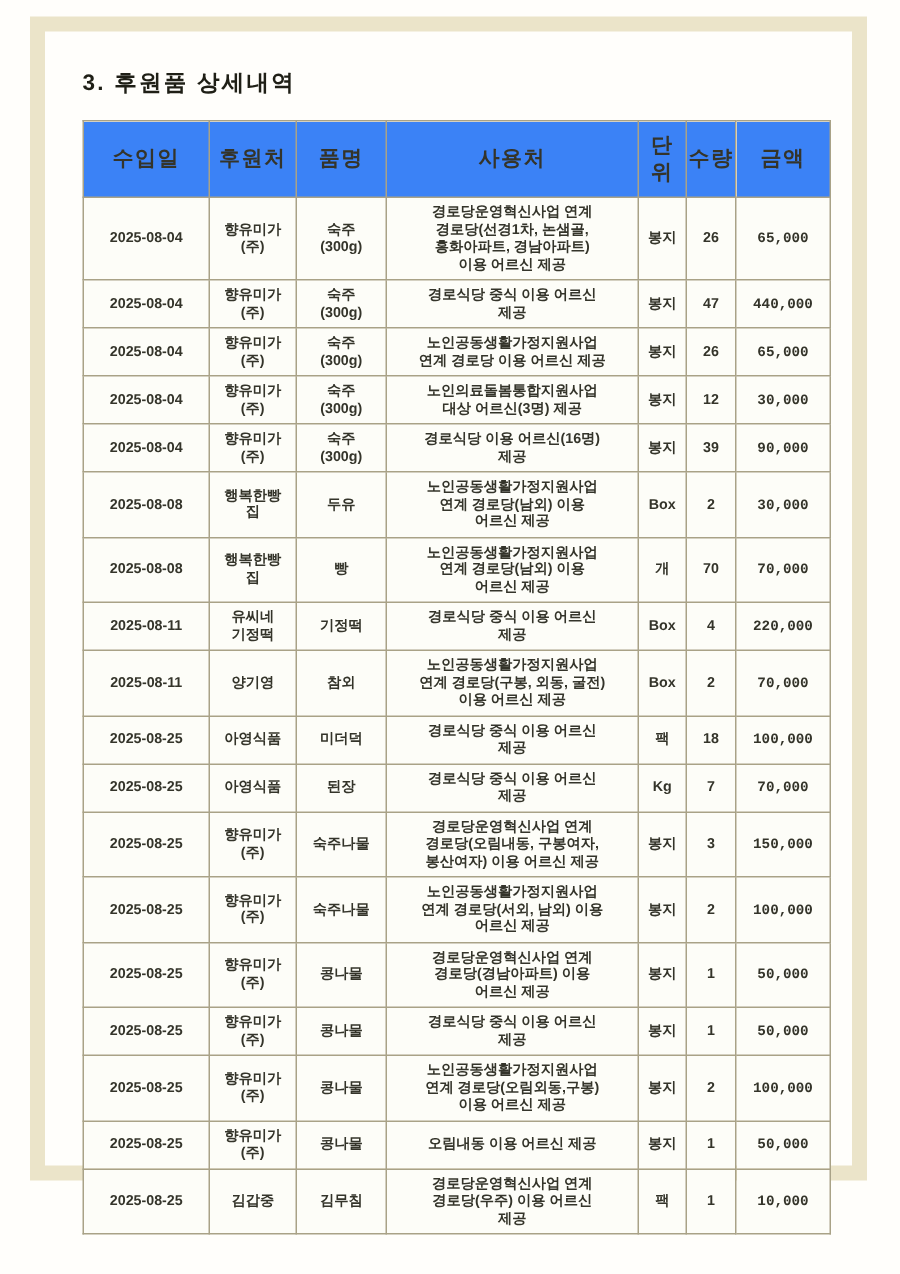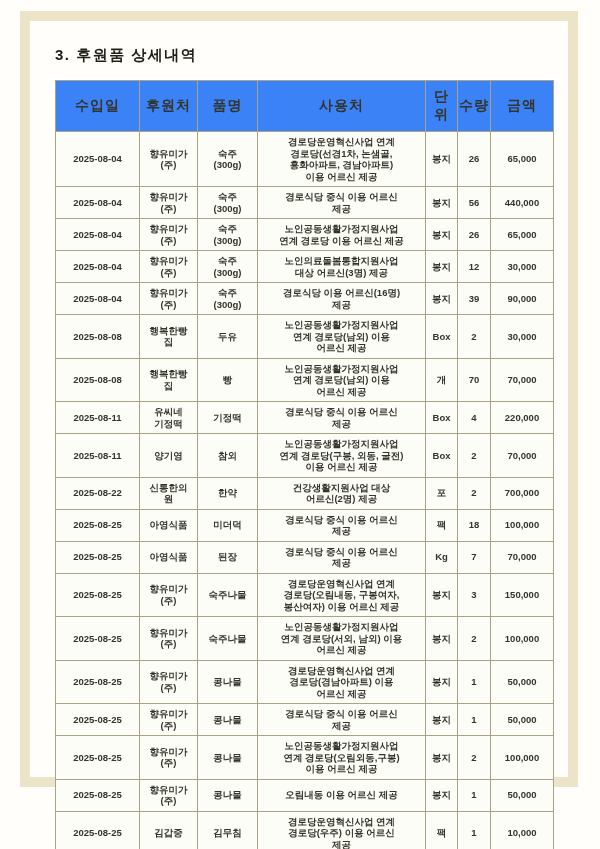--- a/index.html
+++ b/index.html
@@ -25,21 +25,21 @@
   table.donations th{
     background:#3b82f6;font-size:14px;font-weight:bold;
     padding:7px 1px;letter-spacing:1px;
   }
   table.donations td{
     background:#fdfdf8;font-size:9.5px;font-weight:600;
     text-align:center;padding:4px 1px;white-space:pre-line;
     line-height:11.5px;vertical-align:middle;
   }
   td.c-date{font-size:10px;}
-  td.c-amount{text-align:right;padding-right:7px;}
+  td.c-amount{text-align:right;padding-right:7px;font-family:Liberation Mono, monospace;}
 </style>
 </head>
 <body>
 
 <div class="page">
   <div class="frame"></div>
 
   <h1 class="title">3. 후원품 상세내역</h1>
 
   <table class="donations">
@@ -80,21 +80,21 @@
         </tr>
         <tr>
           <td class="c-date">2025-08-04</td>
           <td class="c-donor">향유미가
 (주)</td>
           <td class="c-item">숙주
 (300g)</td>
           <td class="c-usage">경로식당 중식 이용 어르신
 제공</td>
           <td class="c-unit">봉지</td>
-          <td class="c-qty">56</td>
+          <td class="c-qty">47</td>
           <td class="c-amount">440,000</td>
         </tr>
         <tr>
           <td class="c-date">2025-08-04</td>
           <td class="c-donor">향유미가
 (주)</td>
           <td class="c-item">숙주
 (300g)</td>
           <td class="c-usage">노인공동생활가정지원사업
 연계 경로당 이용 어르신 제공</td>
@@ -166,31 +166,20 @@
           <td class="c-donor">양기영</td>
           <td class="c-item">참외</td>
           <td class="c-usage">노인공동생활가정지원사업
 연계 경로당(구봉, 외동, 굴전)
 이용 어르신 제공</td>
           <td class="c-unit">Box</td>
           <td class="c-qty">2</td>
           <td class="c-amount">70,000</td>
         </tr>
         <tr>
-          <td class="c-date">2025-08-22</td>
-          <td class="c-donor">신통한의
-원</td>
-          <td class="c-item">한약</td>
-          <td class="c-usage">건강생활지원사업 대상
-어르신(2명) 제공</td>
-          <td class="c-unit">포</td>
-          <td class="c-qty">2</td>
-          <td class="c-amount">700,000</td>
-        </tr>
-        <tr>
           <td class="c-date">2025-08-25</td>
           <td class="c-donor">아영식품</td>
           <td class="c-item">미더덕</td>
           <td class="c-usage">경로식당 중식 이용 어르신
 제공</td>
           <td class="c-unit">팩</td>
           <td class="c-qty">18</td>
           <td class="c-amount">100,000</td>
         </tr>
         <tr>

